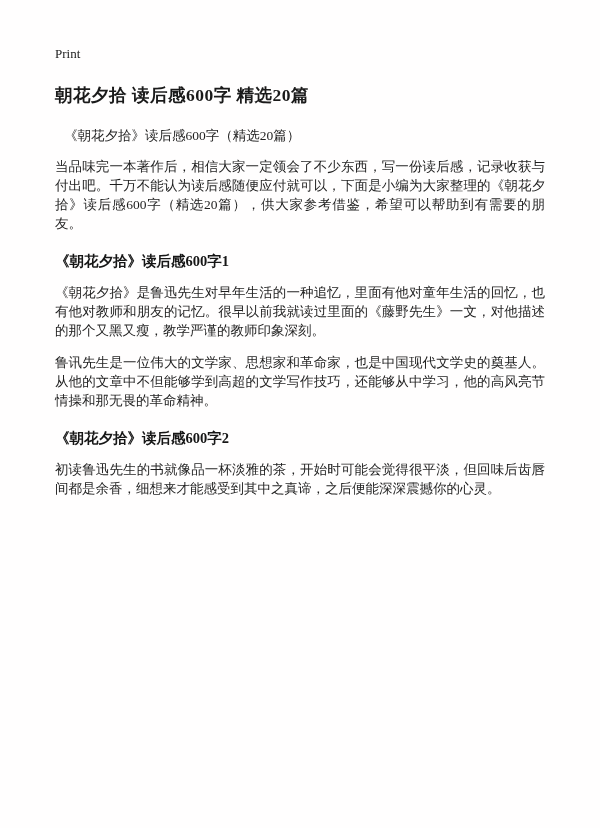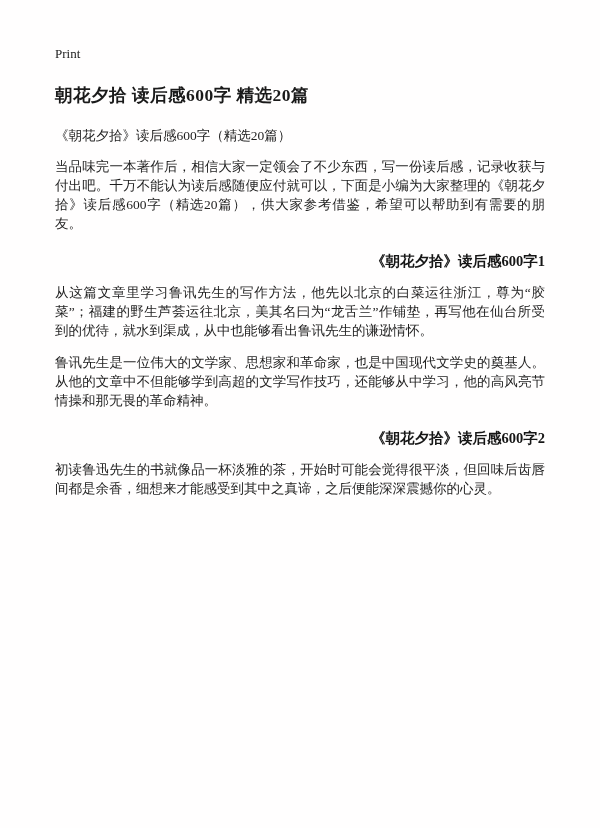--- a/index.html
+++ b/index.html
@@ -30,57 +30,56 @@
     font-size: 17.5px;
     font-weight: bold;
     text-align: left;
     margin: 21px 0 19px 0;
     letter-spacing: 0.5px;
     color: #1a1a1a;
   }
   p.subtitle {
     font-size: 13.5px;
     line-height: 19px;
-    margin: 0 0 12px 0;
+    margin: 0 0 12px 9px;
   }
   p.body-para {
     font-size: 13.5px;
     line-height: 19px;
     text-align: justify;
     margin: 0 0 13px 0;
     word-break: break-all;
     line-break: loose;
     font-family: Liberation Serif, serif;
   }
   h3.section-heading {
     font-size: 14.5px;
     font-weight: bold;
     margin: 19px 0 12px 0;
     color: #161616;
-    text-align: right;
   }
 </style>
 </head>
 <body>
 
 <div class="page">
 
   <span class="print-link">Print</span>
 
   <h1 class="doc-title">朝花夕拾 读后感600字 精选20篇</h1>
 
   <p class="subtitle">《朝花夕拾》读后感600字（精选20篇）</p>
 
   <p class="body-para">当品味完一本著作后，相信大家一定领会了不少东西，写一份读后感，记录收获与付出吧。千万不能认为读后感随便应付就可以，下面是小编为大家整理的《朝花夕拾》读后感600字（精选20篇），供大家参考借鉴，希望可以帮助到有需要的朋友。</p>
 
   <h3 class="section-heading">《朝花夕拾》读后感600字1</h3>
 
+  <p class="body-para">《朝花夕拾》是鲁迅先生对早年生活的一种追忆，里面有他对童年生活的回忆，也有他对教师和朋友的记忆。很早以前我就读过里面的《藤野先生》一文，对他描述的那个又黑又瘦，教学严谨的教师印象深刻。</p>
 
 
-  <p class="body-para">从这篇文章里学习鲁讯先生的写作方法，他先以北京的白菜运往浙江，尊为“胶菜”；福建的野生芦荟运往北京，美其名曰为“龙舌兰”作铺垫，再写他在仙台所受到的优待，就水到渠成，从中也能够看出鲁讯先生的谦逊情怀。</p>
 
 
   <p class="body-para">鲁讯先生是一位伟大的文学家、思想家和革命家，也是中国现代文学史的奠基人。从他的文章中不但能够学到高超的文学写作技巧，还能够从中学习，他的高风亮节情操和那无畏的革命精神。</p>
 
   <h3 class="section-heading">《朝花夕拾》读后感600字2</h3>
 
   <p class="body-para">初读鲁迅先生的书就像品一杯淡雅的茶，开始时可能会觉得很平淡，但回味后齿唇间都是余香，细想来才能感受到其中之真谛，之后便能深深震撼你的心灵。</p>
 
 </div>
 

